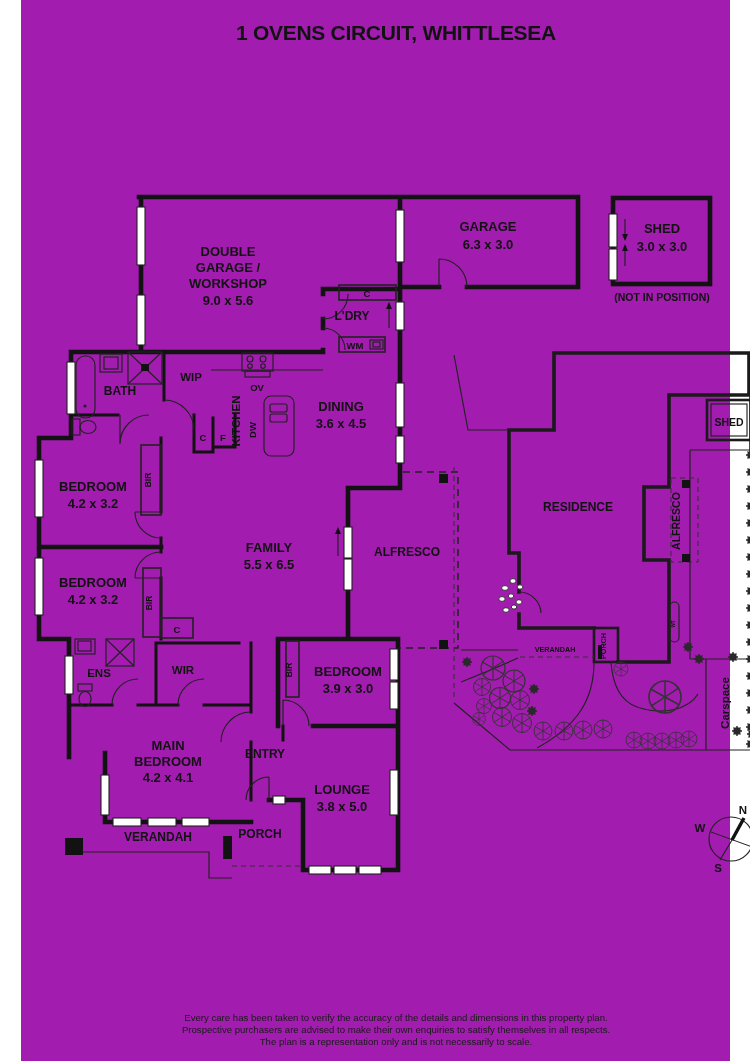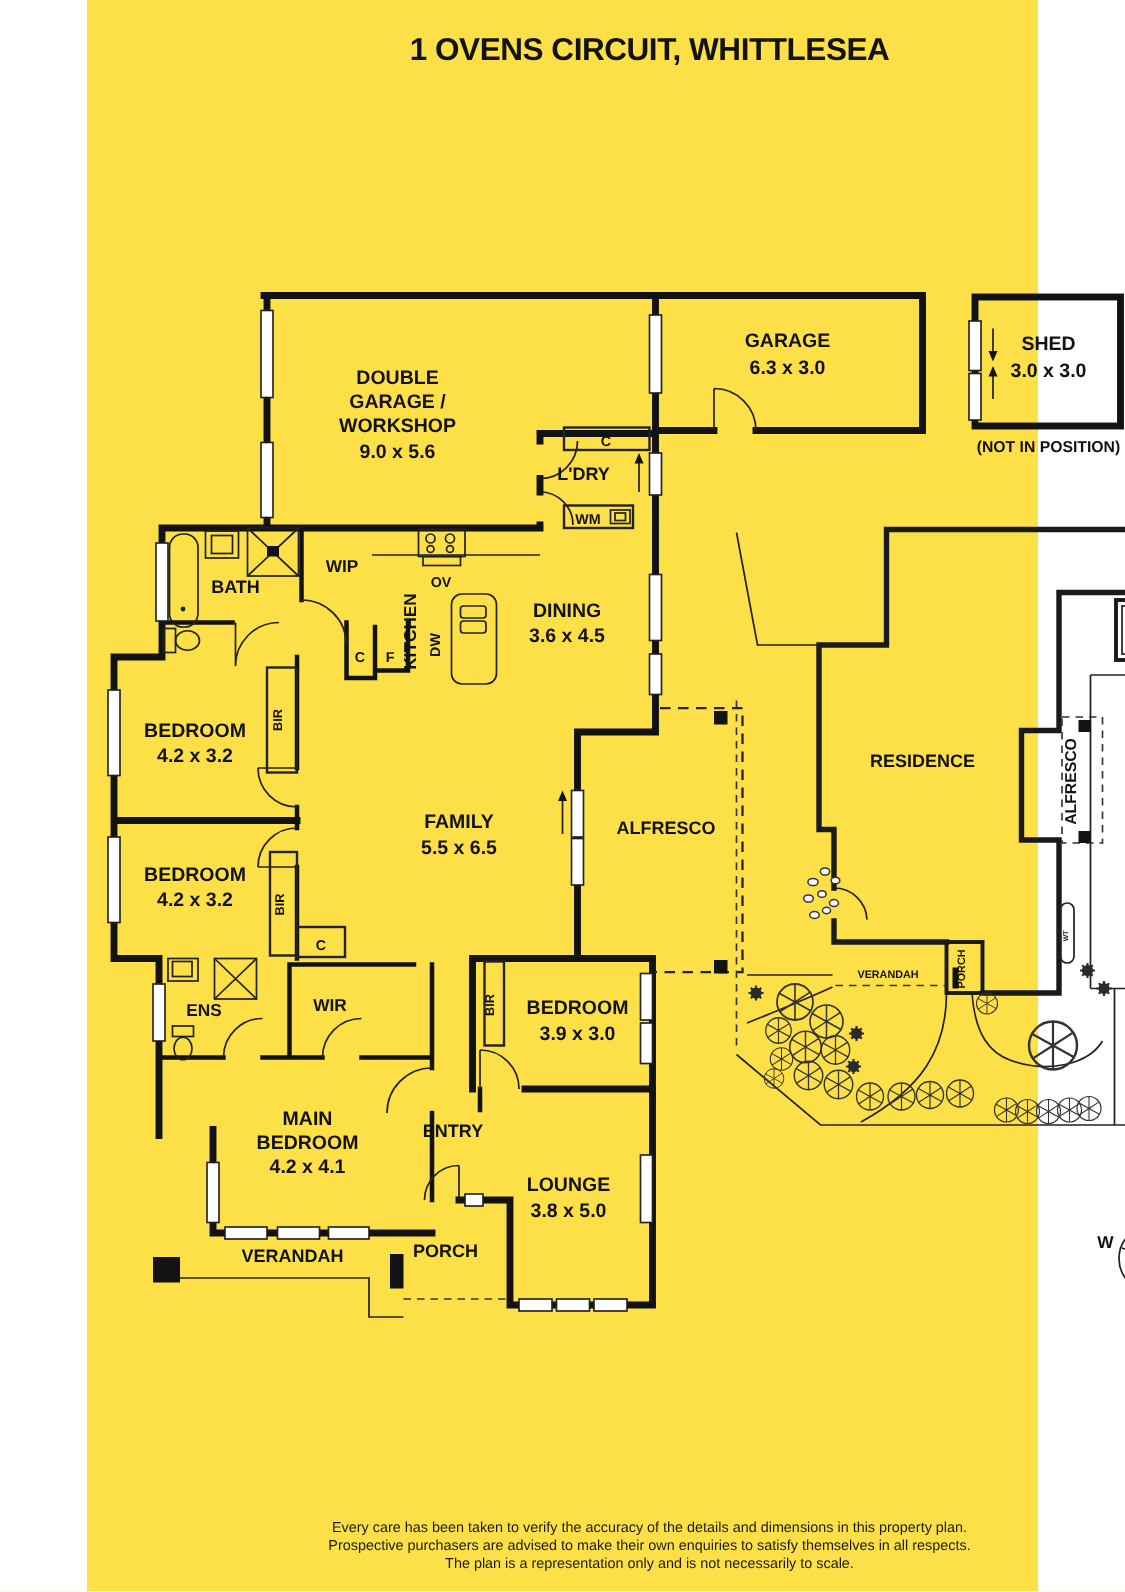--- a/index.html
+++ b/index.html
@@ -1,16 +1,16 @@
 <!DOCTYPE html>
 <html><head>
 <meta charset="utf-8">
 <style>
   html,body{margin:0;padding:0;background:#fff;}
-  #page{width:634px;height:1061px;position:relative;background:#fde047;margin:0 auto;
+  #page{width:709px;height:1061px;position:relative;background:#a21caf;margin:0 auto;
         font-family:"Liberation Sans", sans-serif;}
   svg{display:block;}
   
   .w4{stroke:#121212;stroke-width:4.6;fill:none;stroke-linecap:square;}
   .w3{stroke:#121212;stroke-width:3;fill:none;stroke-linecap:square;}
   .s4{stroke:#1a1a1a;stroke-width:3.6;fill:none;stroke-linecap:square;}
   .s3{stroke:#1a1a1a;stroke-width:2.6;fill:none;stroke-linecap:square;}
   .t{stroke:#222;stroke-width:1.15;fill:none;}
   .t2{stroke:#222;stroke-width:1.6;fill:none;}
   .dash{stroke:#222;stroke-width:1.5;fill:none;stroke-dasharray:7 5;}

